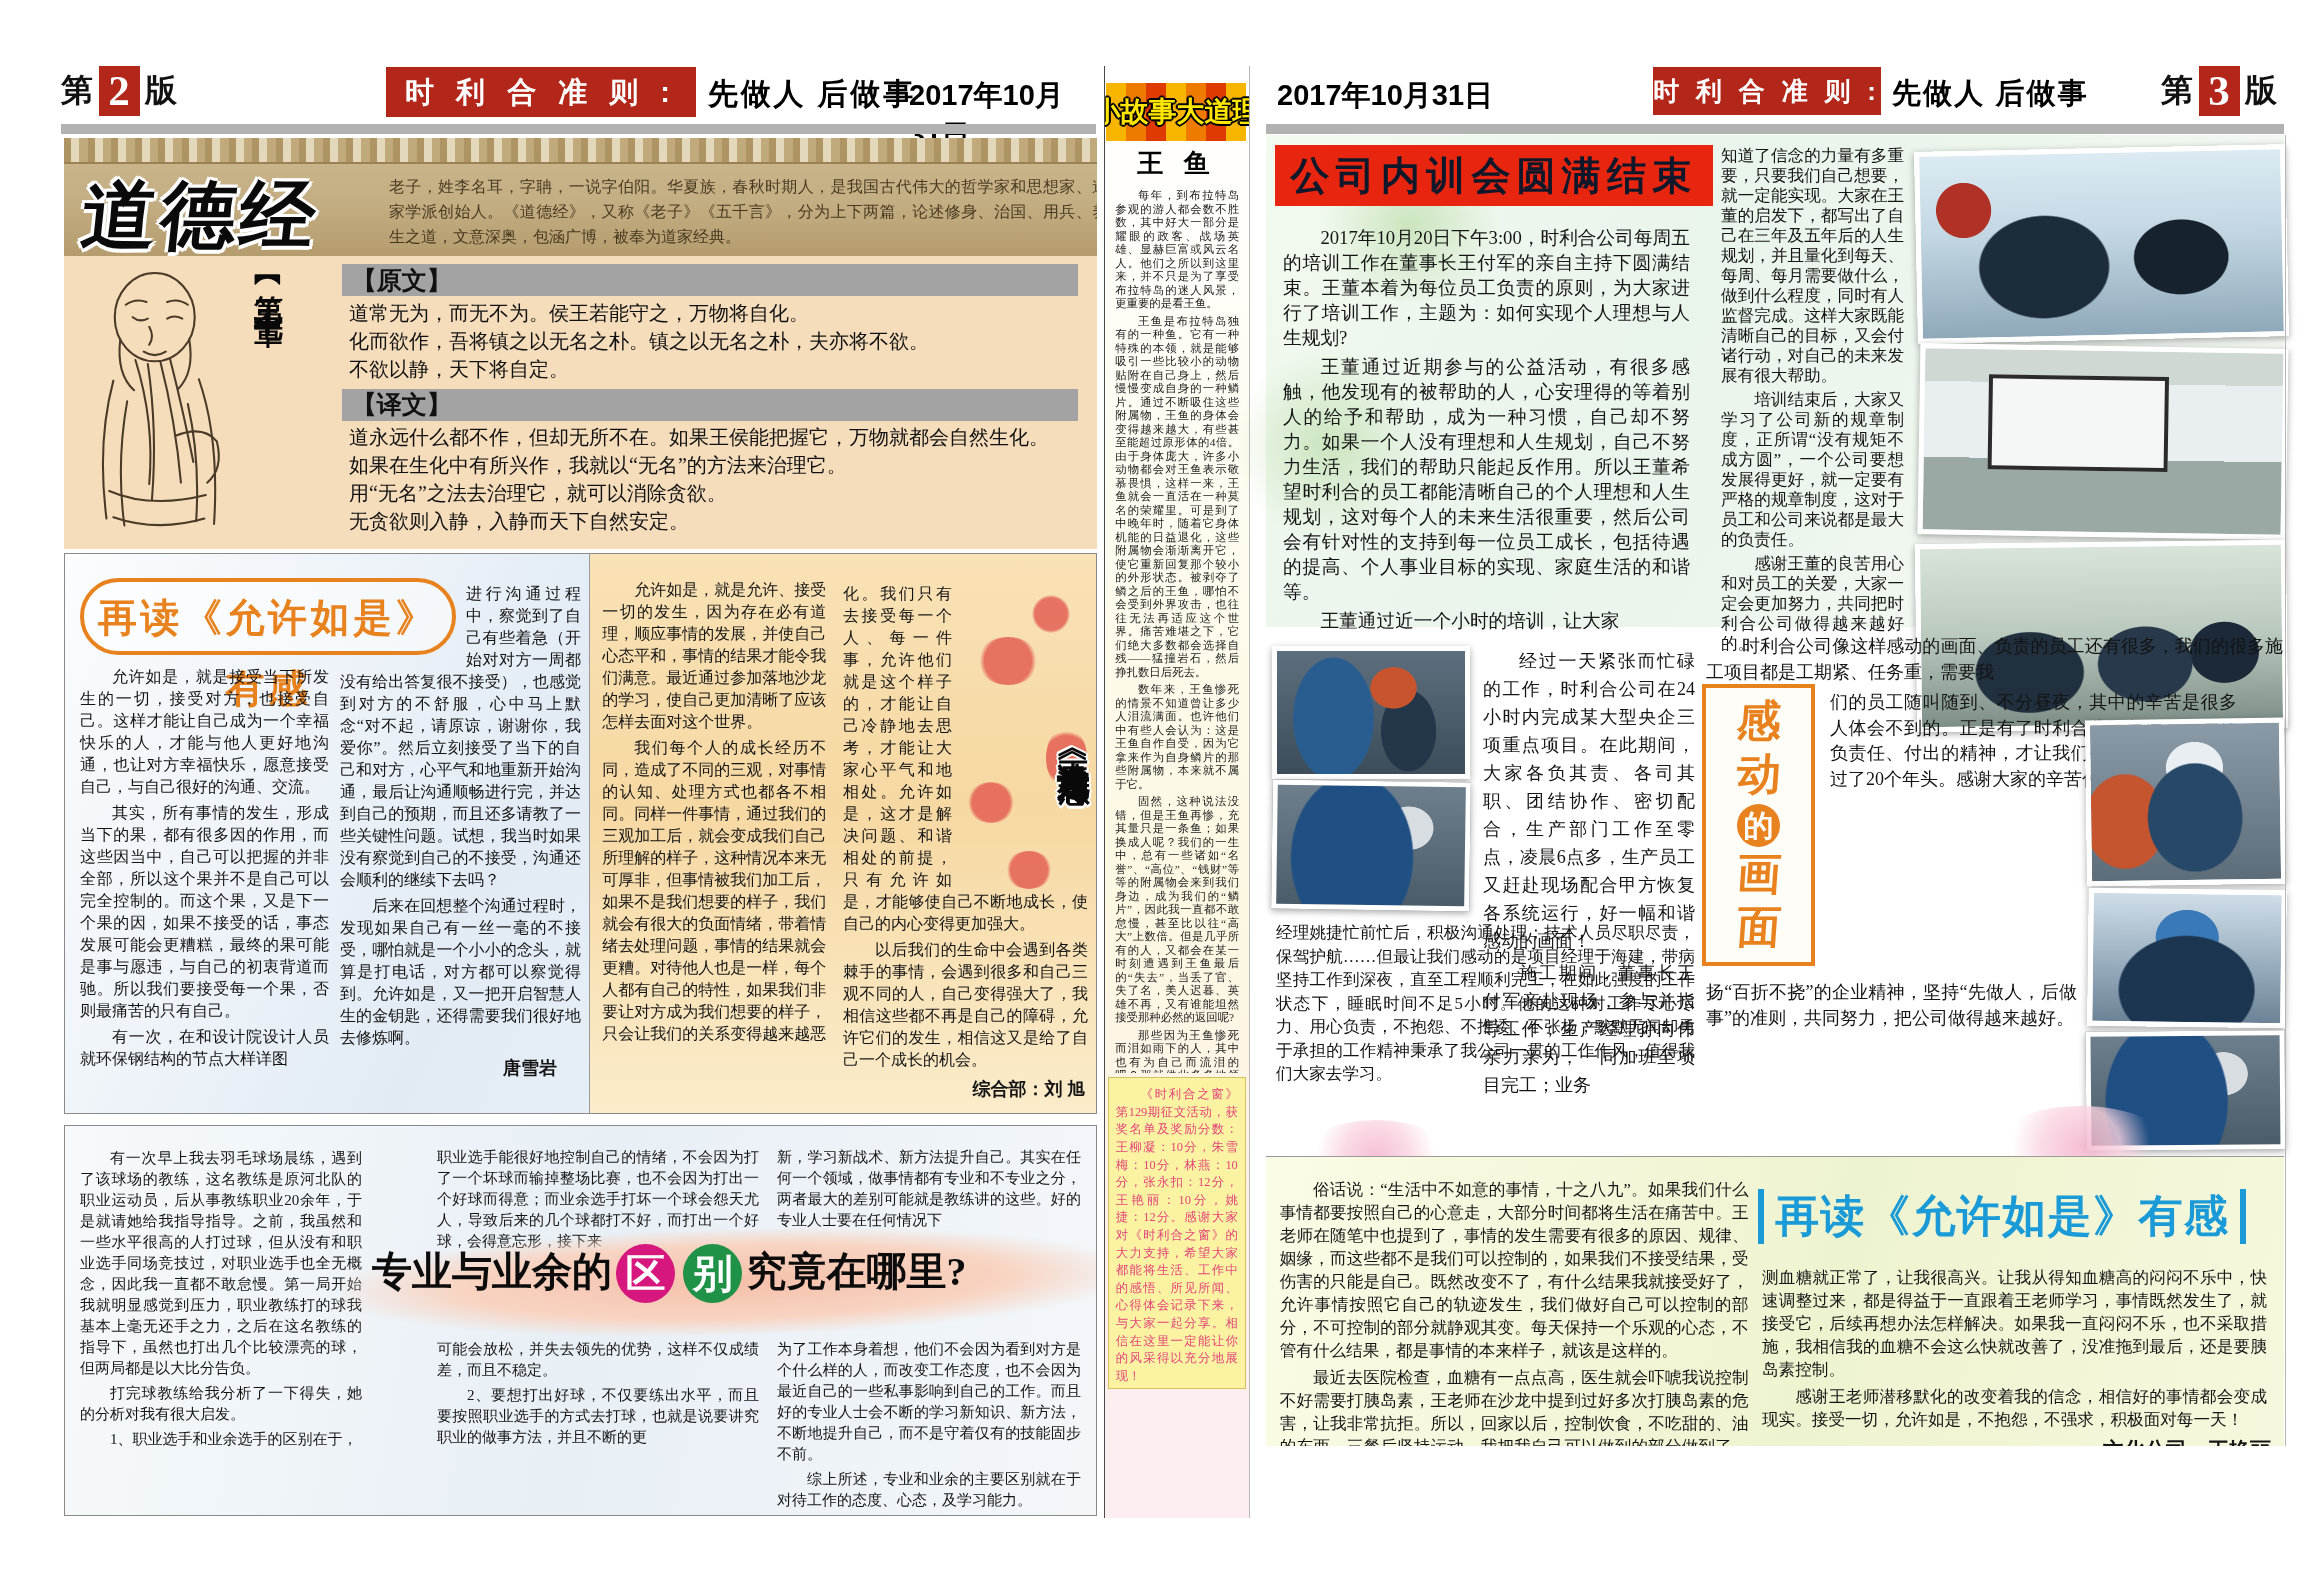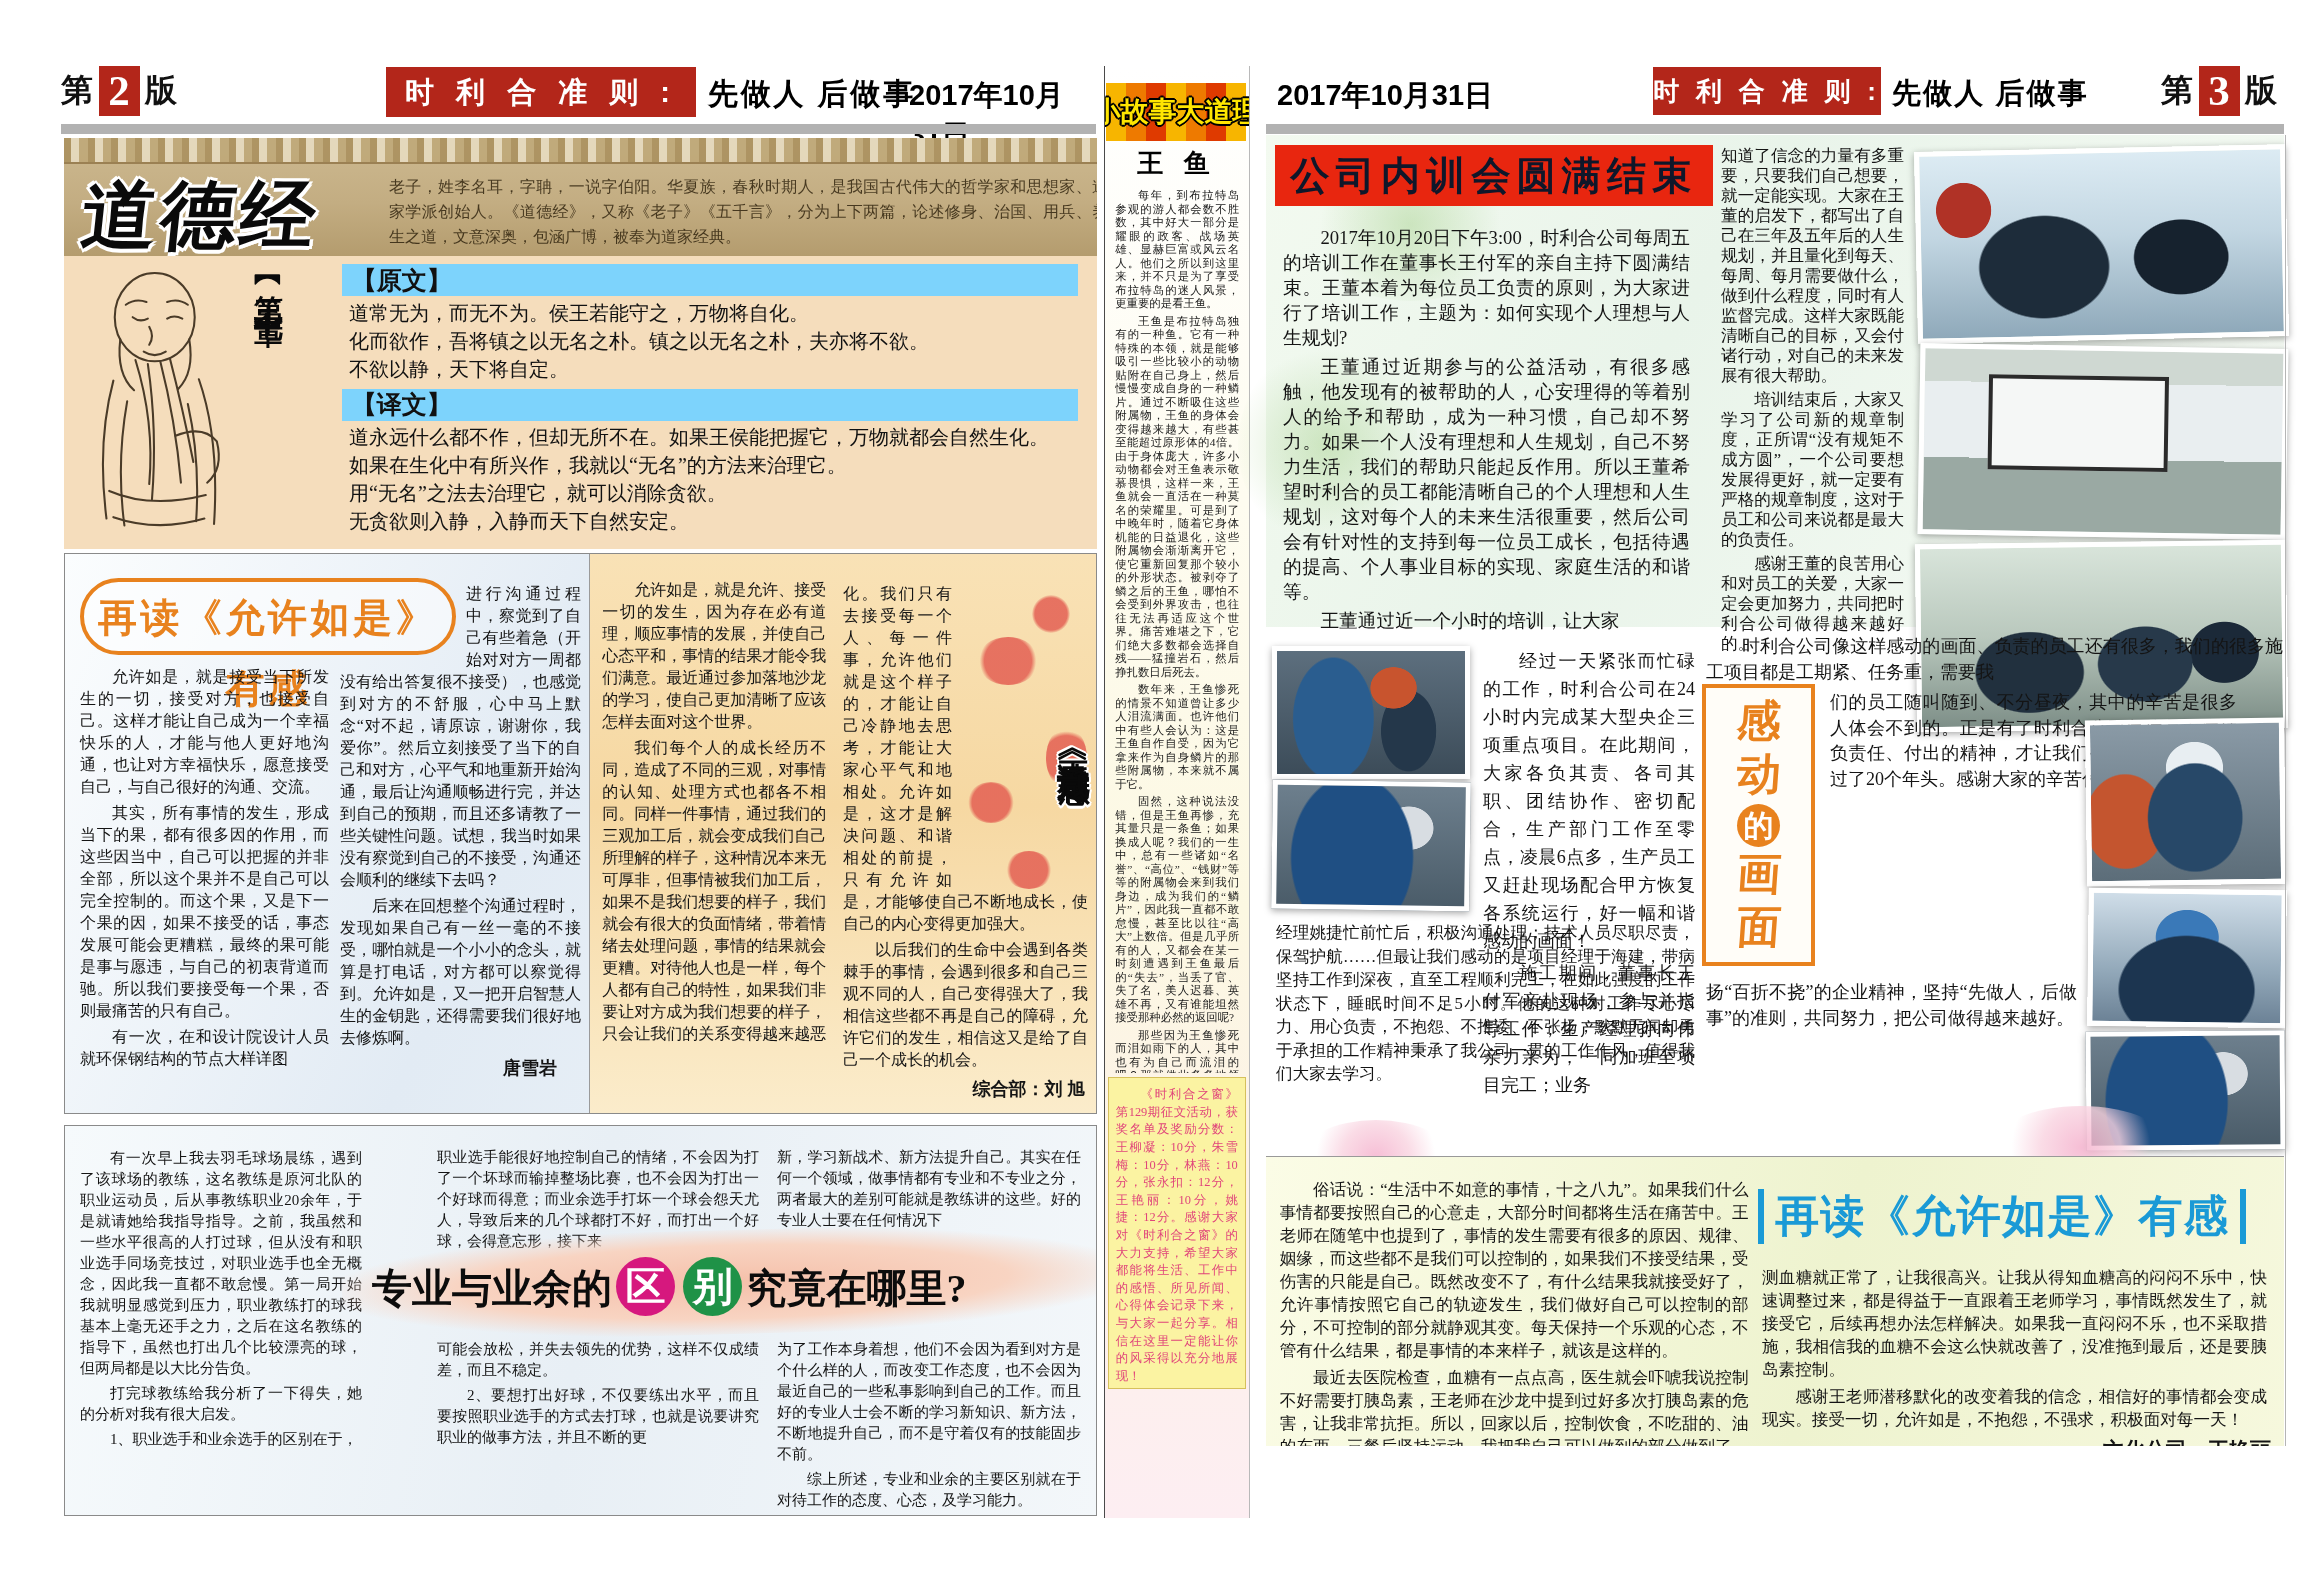--- a/index.html
+++ b/index.html
@@ -20,21 +20,21 @@
 
   
   #ddj-banner{left:64px;top:138px;width:1033px;height:118px;background:linear-gradient(180deg,#cdb990 0%,#c3ad82 55%,#b49c6e 100%);overflow:hidden;}
   #ddj-lace{position:absolute;left:0;top:0;width:100%;height:23.5px;background:repeating-linear-gradient(90deg,#a98f5c 0 7px,#e9dec4 7px 15px,#bfa878 15px 23.5px);border-bottom:2.8px solid #93784a;opacity:.85;}
   #ddj-title{position:absolute;left:18px;top:28px;font-size:75px;font-weight:900;color:#0a0a0a;transform:skewX(-6deg);letter-spacing:4.1px;text-shadow:-3.5px 0 0 #fff,3.5px 0 0 #fff,0 -3.5px 0 #fff,0 3.5px 0 #fff,-2.8px -2.8px #fff,2.8px 2.8px #fff;}
   #ddj-script{position:absolute;left:325px;top:36px;width:719px;height:75px;font-size:16px;line-height:25px;color:rgba(43,30,10,0.82);text-align:justify;filter:blur(0.3px);overflow:hidden;}
   #ddj-panel{left:64px;top:256px;width:1033px;height:293px;background:#f5ddbc;overflow:hidden;}
   #laozi{position:absolute;left:8.3px;top:7px;}
   #ddj-chapter{position:absolute;left:185px;top:9.7px;height:275px;writing-mode:vertical-rl;font-size:29px;font-weight:900;letter-spacing:5.5px;color:#0a0a0a;}
   #ddj-content{position:absolute;left:278px;top:8.3px;width:736px;height:278px;}
-  .ddj-label{background:#7dd3fc;font-size:25px;font-weight:900;padding:1.4px 9.7px;height:32px;line-height:30px;box-sizing:border-box;margin-bottom:2.8px;}
+  .ddj-label{background:#a3a3a3;font-size:25px;font-weight:900;padding:1.4px 9.7px;height:32px;line-height:30px;box-sizing:border-box;margin-bottom:2.8px;}
   .ddj-line{font-size:20px;line-height:28px;margin:0 0 0 7px;}
 
   
   #art1{left:64px;top:553px;width:1033px;height:561px;border:1.4px solid #8a8a8a;background:linear-gradient(115deg,#fbfdfe 0%,#e2ebf4 45%,#eef4f9 100%);overflow:hidden;box-sizing:border-box;}
   #art1-pill{position:absolute;left:15px;top:23.5px;width:376px;height:77px;border:4.1px solid #e8821e;border-radius:48px;background:rgba(255,255,255,.5);color:#e8821e;font-size:39px;font-weight:900;letter-spacing:3.5px;text-align:center;line-height:71px;box-sizing:border-box;}
   .a1col{position:absolute;font-size:16px;line-height:22px;color:#141414;}
   #a1c1{left:11px;top:108px;width:257px;height:442px;}
   #a1c2{left:271px;top:25px;width:249px;height:530px;}
   .pill-spacer{float:left;width:130px;height:84px;}
   #a1orange{position:absolute;left:524px;top:0;width:507px;height:560px;background:linear-gradient(180deg,#f9e2b6 0%,#f6d8a2 45%,#fbeccb 100%);border-left:1.4px solid #9a9a9a;}
@@ -46,21 +46,21 @@
 
   
   #art2{left:64px;top:1125px;width:1033px;height:391px;border:1.4px solid #8a8a8a;background:linear-gradient(100deg,#f6fafc 0%,#e8eff5 50%,#f3f7fa 100%);overflow:hidden;box-sizing:border-box;}
   .a2col{position:absolute;font-size:15px;line-height:21px;color:#141414;}
   #a2c1{left:11px;top:18px;width:290px;height:354px;}
   #a2c2t{left:368px;top:16.6px;width:330px;height:100px;}
   #a2c2b{left:368px;top:209px;width:330px;height:166px;}
   #a2c3t{left:708px;top:16.6px;width:312px;height:100px;}
   #a2c3b{left:708px;top:209px;width:312px;height:170px;}
   #a2-swash{position:absolute;left:277px;top:104px;width:781px;height:104px;background:radial-gradient(ellipse at 50% 50%,#f5c0aa 0%,#f8d4c2 50%,rgba(248,212,194,0) 74%);transform:rotate(-1.5deg);}
-  #a2-title{position:absolute;left:307px;top:118px;width:754px;height:72px;display:flex;align-items:flex-end;font-size:40px;font-weight:900;color:#0c0c0c;z-index:2;}
+  #a2-title{position:absolute;left:307px;top:118px;width:754px;height:72px;display:flex;align-items:flex-start;font-size:40px;font-weight:900;color:#0c0c0c;z-index:2;}
   .tcircle{display:inline-block;width:59px;height:59px;border-radius:50%;color:#fff;font-size:40px;line-height:59px;text-align:center;margin:0 4.1px;flex:0 0 auto;}
   #tc1{background:#d6187e;}
   #tc2{background:#1f9247;}
 
   
   #strip{left:1104px;top:66px;width:146px;height:1452px;border-left:1.4px solid #4a4a4a;border-right:1.4px solid #b9b9b9;box-sizing:border-box;background:linear-gradient(180deg,#ffffff 0%,#fefcf0 30%,#fcf8e2 58%,#fdf0ea 82%,#fdeef2 100%);overflow:hidden;}
   #strip-logo{position:absolute;left:1.4px;top:16.6px;width:140px;height:58px;background:repeating-linear-gradient(90deg,#f7b500 0 20px,#ee7a00 20px 40px,#df3a00 40px 60px);display:flex;align-items:center;justify-content:center;}
   #strip-logo span{font-family:"Liberation Sans",sans-serif;font-size:28px;font-weight:900;color:#ffe600;white-space:nowrap;text-shadow:-2.1px 0 #000,2.1px 0 #000,0 -2.1px #000,0 2.1px #000,-1.4px -1.4px #000,1.4px 1.4px #000,-1.4px 1.4px #000,1.4px -1.4px #000;}
   #strip-title{position:absolute;left:0;top:80px;width:100%;text-align:center;font-size:26px;font-weight:900;letter-spacing:7px;color:#000;}
   #strip-story{position:absolute;left:6.2px;top:119px;width:132px;height:888px;font-size:11.4px;line-height:13.5px;color:#1a1a1a;overflow:hidden;}

